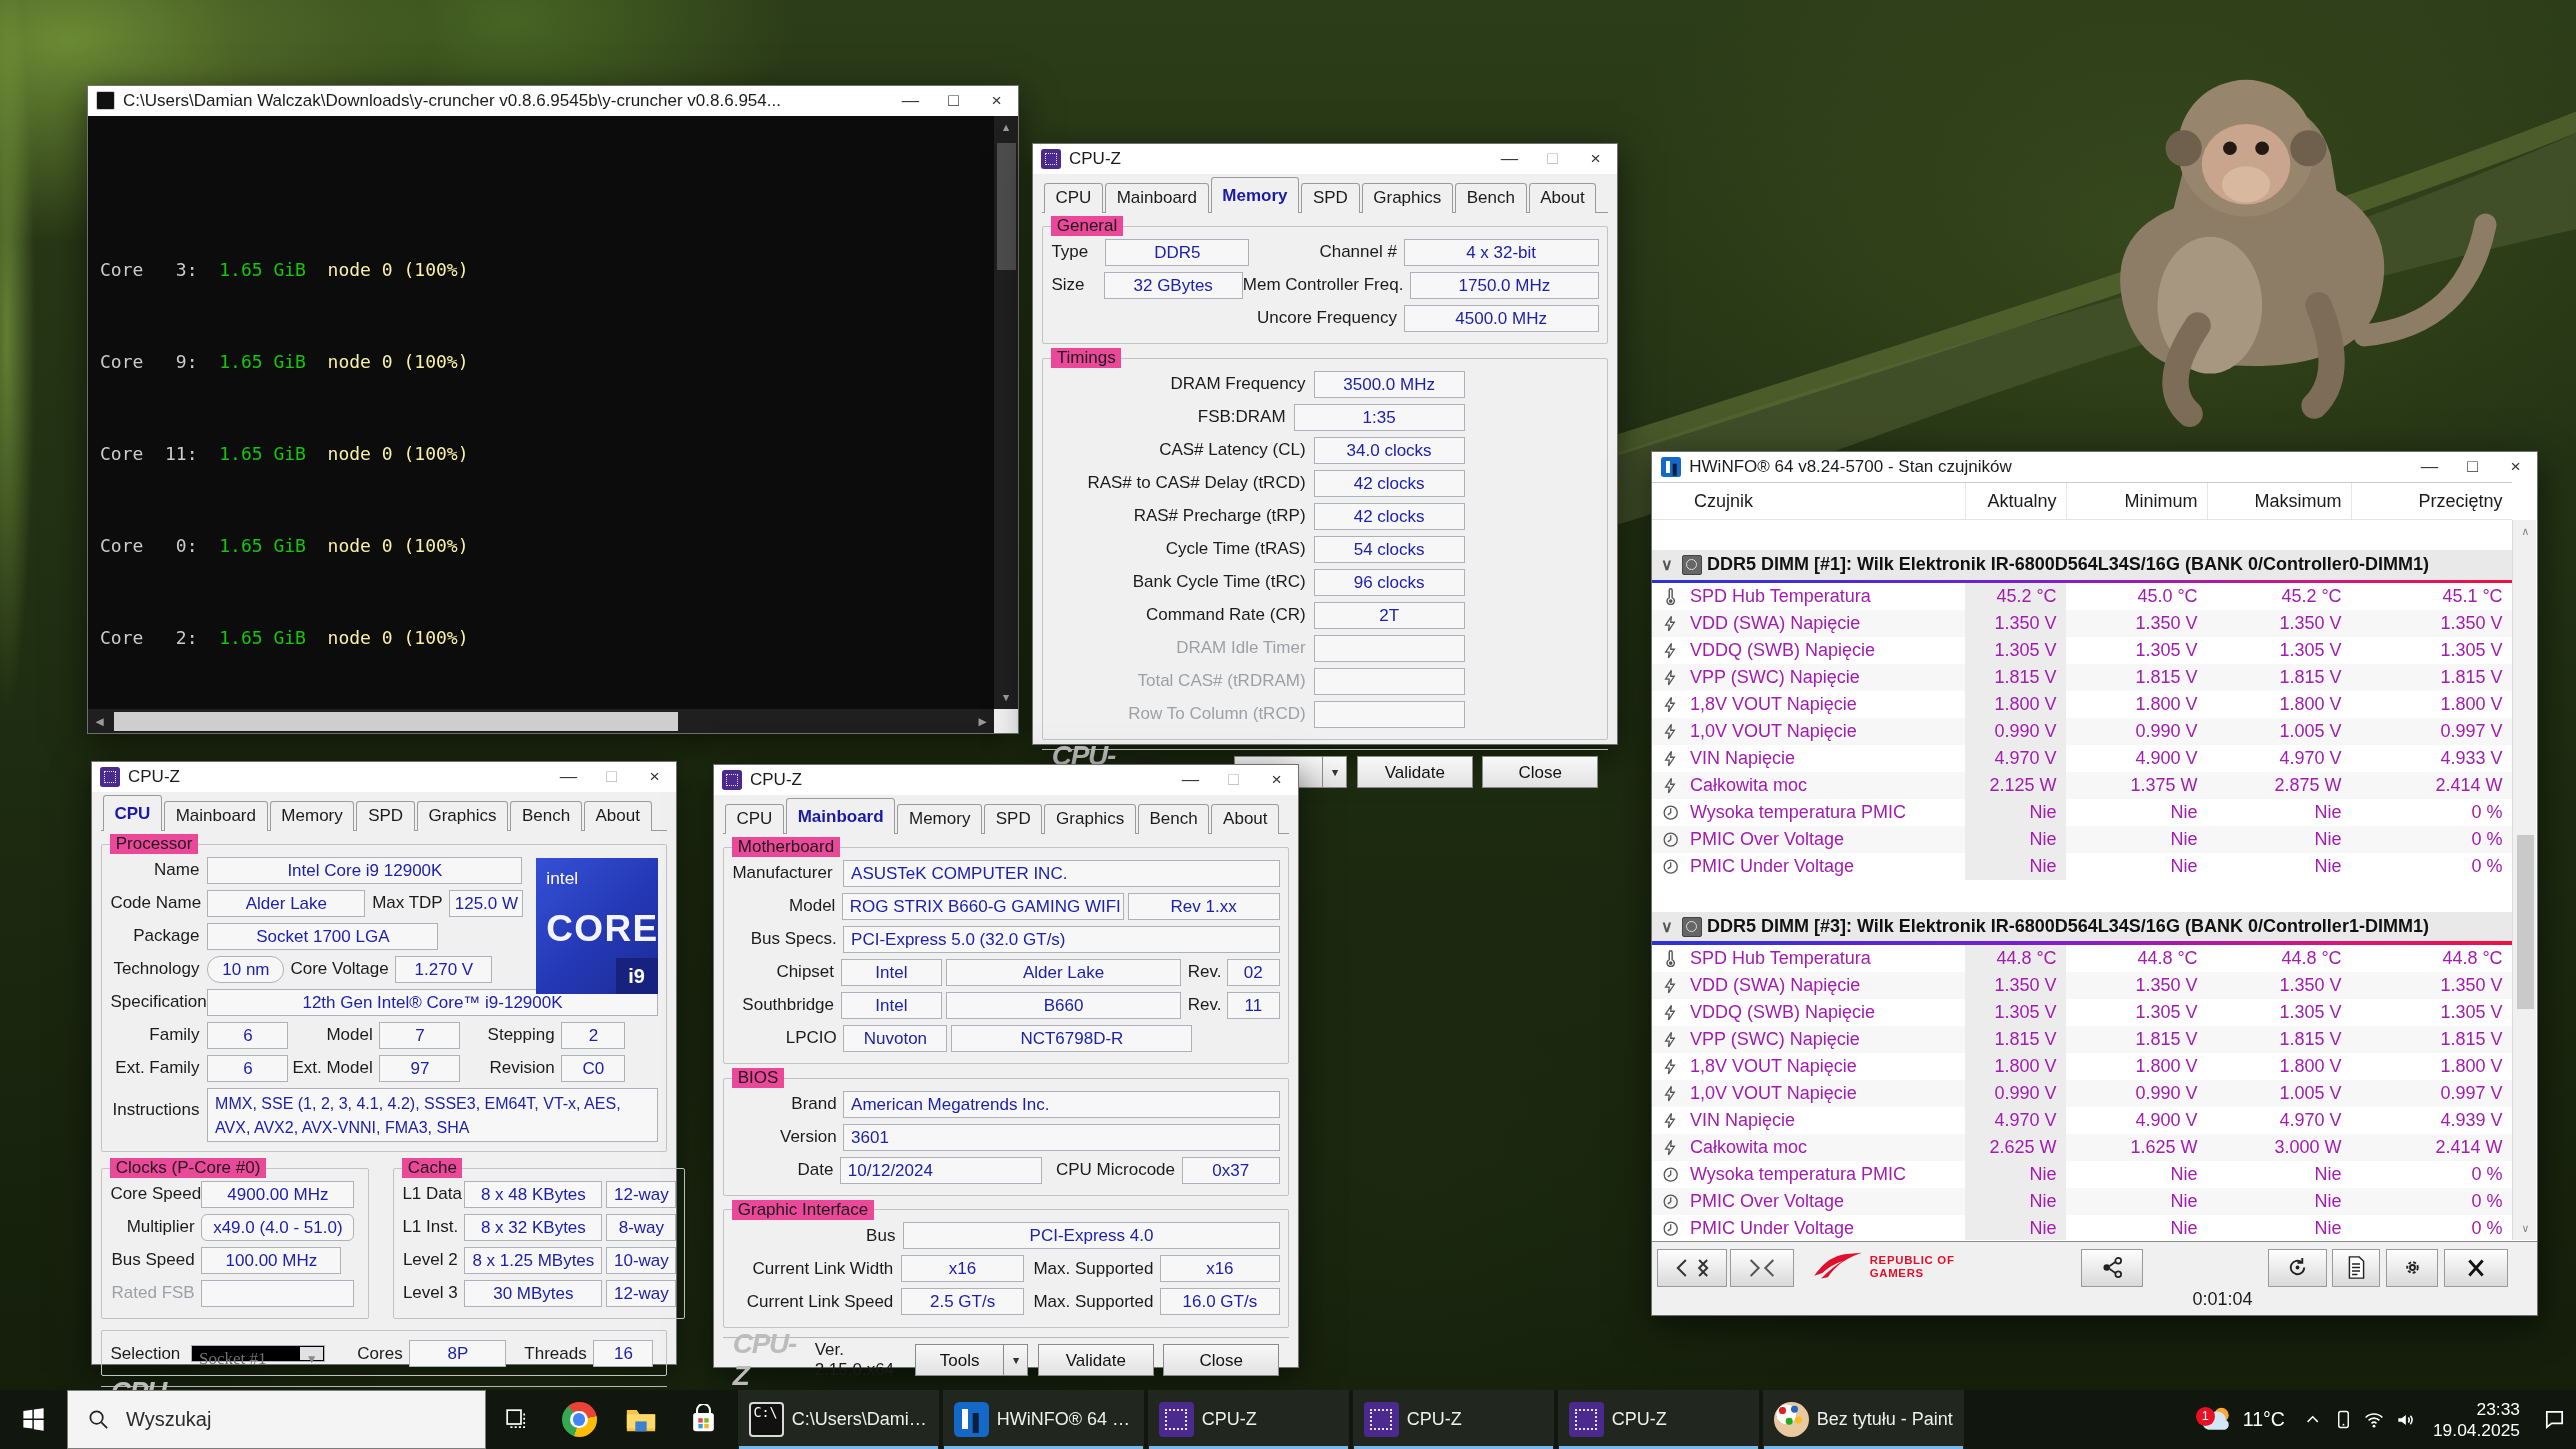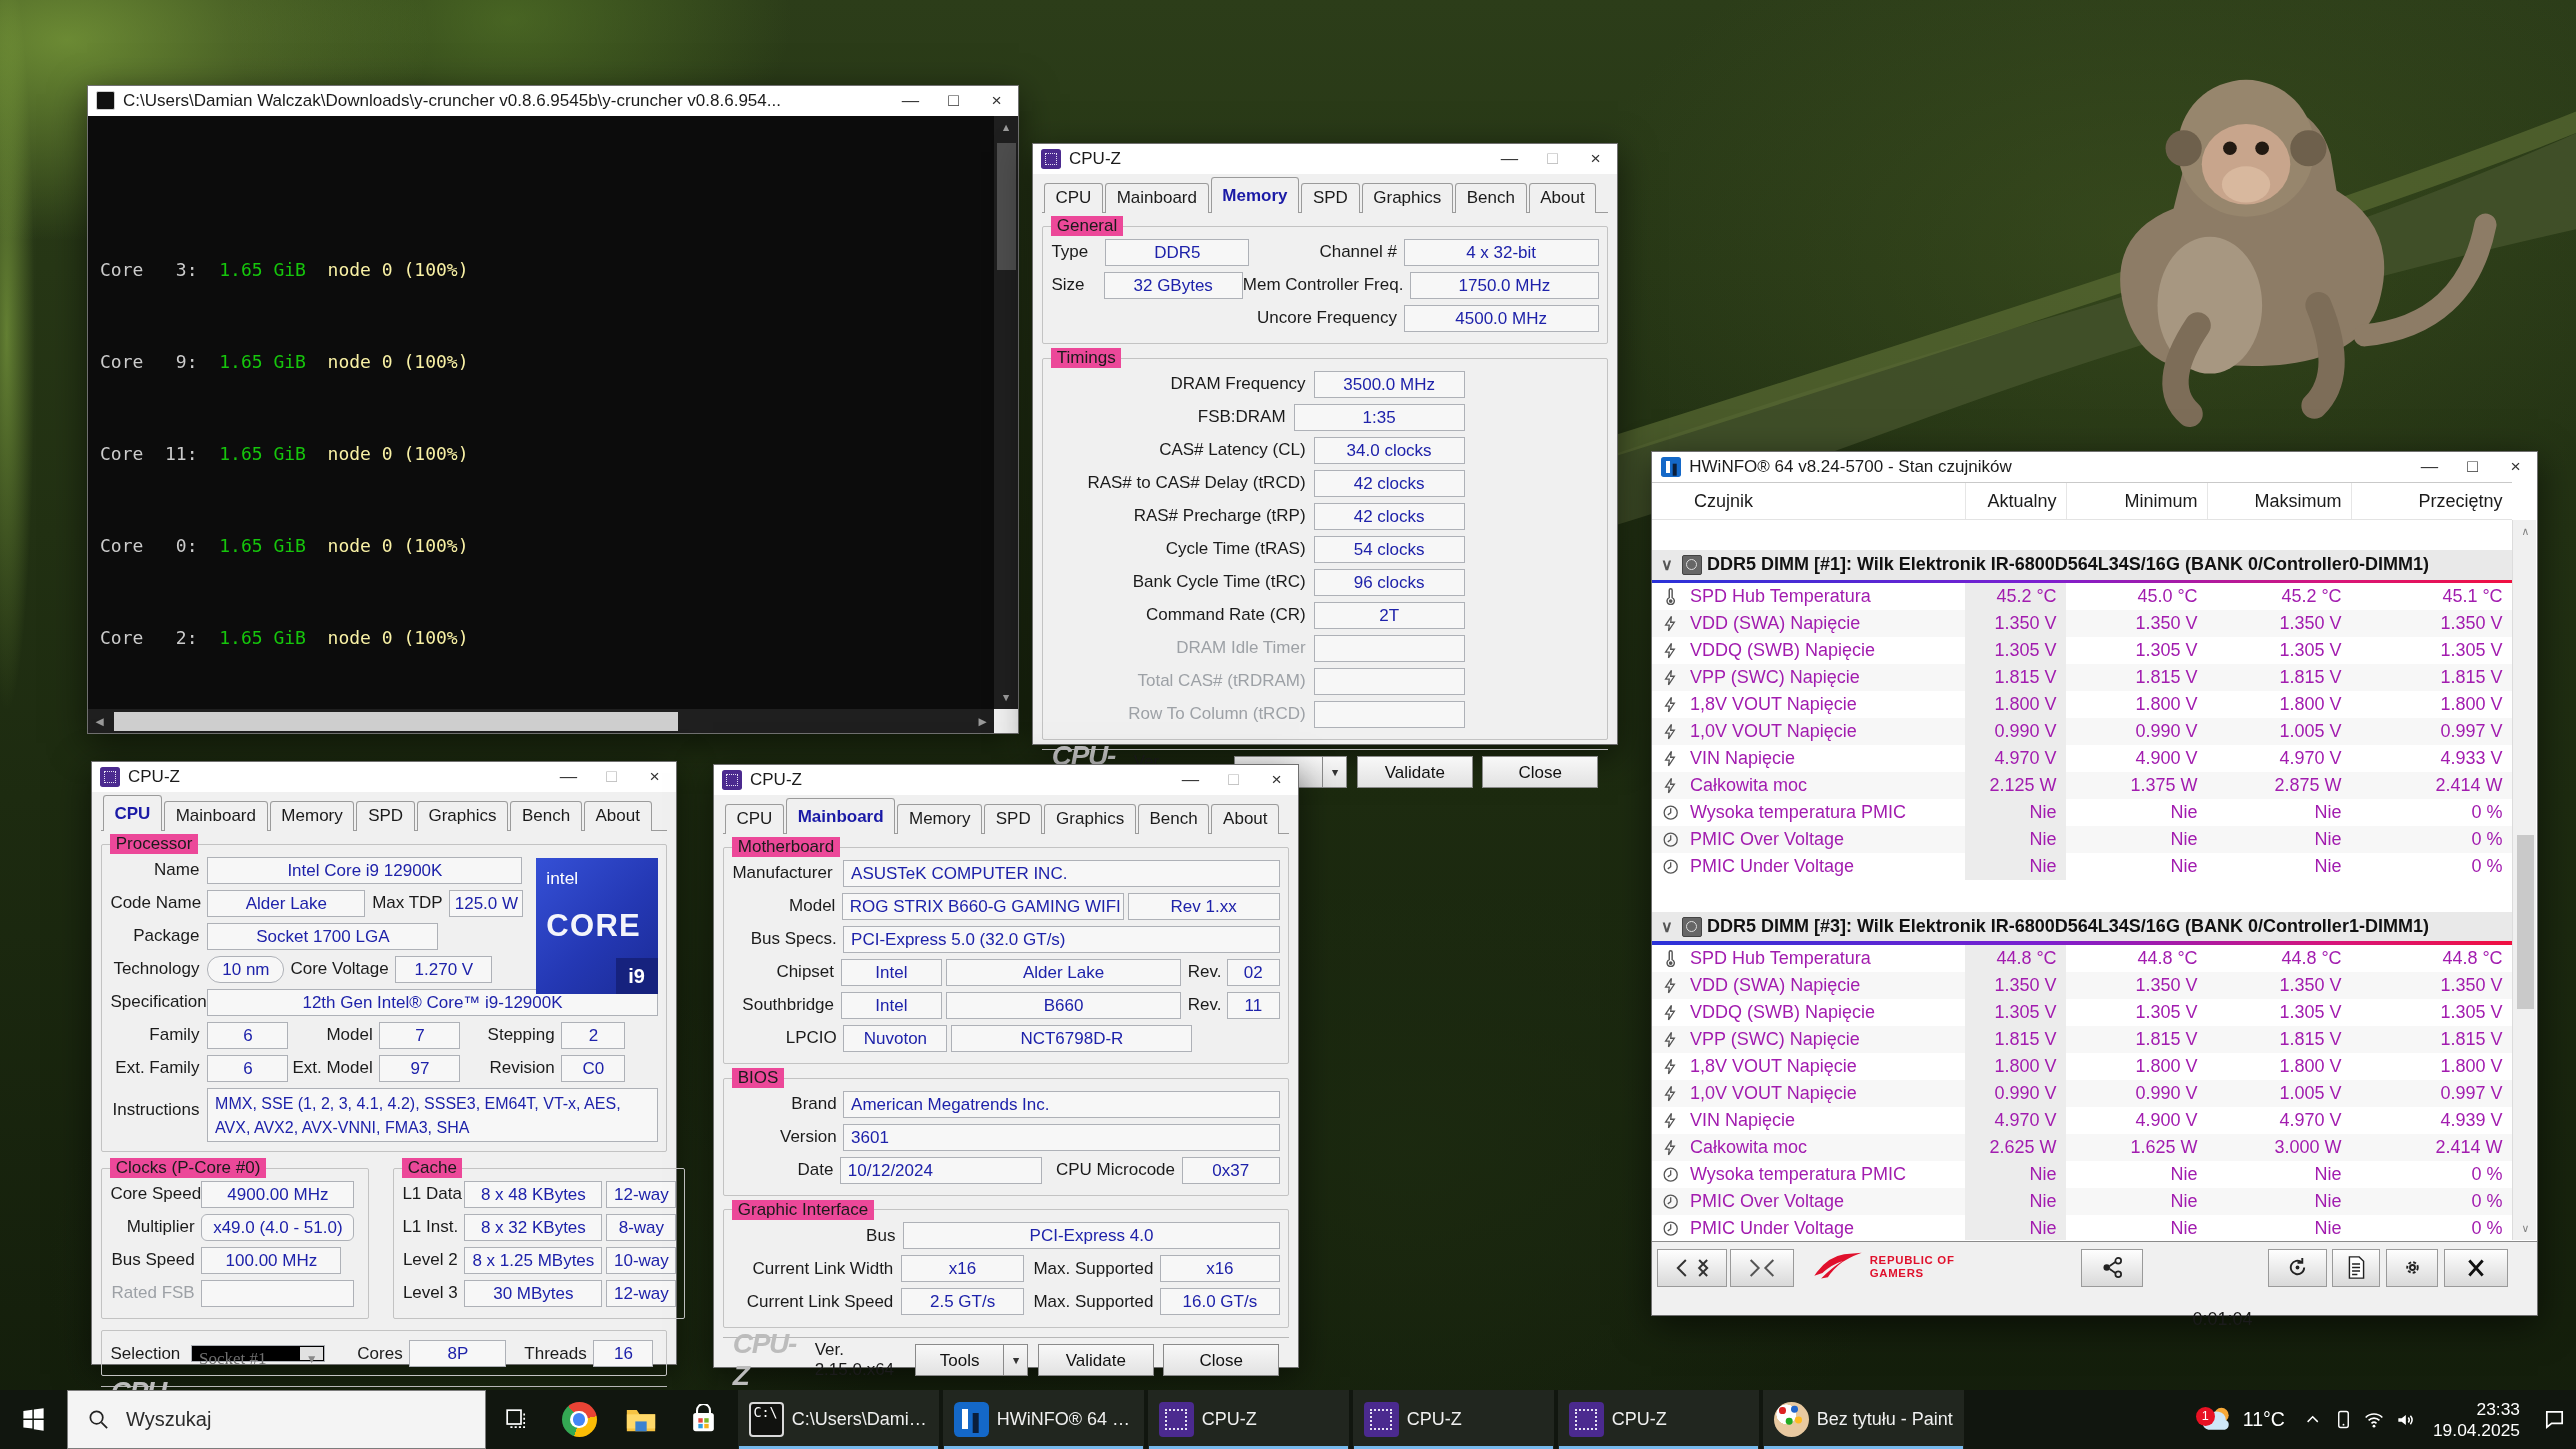--- a/index.html
+++ b/index.html
@@ -61,21 +61,21 @@
   .cz-footer { border-top:0.7px solid #b7b7b7; margin-top:2.7px; height:44px; display:flex; align-items:center; padding:0 9.4px; }
   .cz-logo { font-size:28px; font-weight:bold; font-style:italic; color:#bcbcbc; letter-spacing:-1.3px; }
   .cz-ver { font-size:17px; color:#1b1b1b; margin-left:12px; }
   .btn { border:0.7px solid #8a8a8a; background:linear-gradient(#f8f8f8,#e2e2e2); height:32px; line-height:31px;
          text-align:center; font-size:17px; color:#111; }
   .btn-tools { width:101px; margin-left:auto; } .btn-drop { width:27px; font-size:10.7px; color:#333; border-left:none; }
   .btn-val { width:131px; margin-left:9.4px; } .btn-close { width:131px; margin-left:9.4px; }
   .i9badge { position:absolute; right:8px; top:13.4px; width:122px; height:136px;
              background:linear-gradient(135deg,#3550d6 0%,#2438b4 55%,#1b2b96 100%); color:#fff; overflow:hidden; }
   .i9badge .b1 { font-size:17.4px; margin:9.4px 0 0 10.7px; }
-  .i9badge .b2 { font-size:31px; letter-spacing:1.3px; margin:19px 0 0 10.7px; font-weight:bold; opacity:.95; }
+  .i9badge .b2 { font-size:37px; letter-spacing:1.3px; margin:19px 0 0 10.7px; font-weight:bold; opacity:.95; }
   .i9badge .b3 { position:absolute; right:0; bottom:0; width:42px; height:36px; background:#16227e; color:#fff;
                  font-size:20px; font-weight:bold; text-align:center; line-height:36px; }
 
   
   .hw-icon { width:20px; height:20px; flex:0 0 20px; border-radius:2.7px; background:#1468c8; position:relative; margin-left:1.3px; }
   .hw-icon:after { content:""; position:absolute; left:4.7px; top:4px; width:4px; height:12px; background:#fff; box-shadow:6.7px 2.7px 0 #0b1e3a; }
   .hw-head { display:grid; grid-template-columns:38px 1fr 101px 141px 144px 161px; height:38px; align-items:center;
              border-bottom:0.7px solid #e3e3e3; border-top:0.7px solid #c9c9c9; font-size:18px; color:#1b1b1b; }
   .hw-head .hcell { text-align:right; padding-right:9.4px; border-left:0.7px solid #e6e6e6; height:100%; line-height:36px; }
   .hw-head .hlab { padding-left:4px; }
@@ -958,21 +958,21 @@
         </div>
     </div>
     <div class="hwbtn" style="left:429px;width:62px;">
       <svg width="23" height="23" viewBox="0 0 24 24">
           <circle cx="6" cy="12" r="3.4" fill="#222"></circle>
           <circle cx="18" cy="5" r="3" fill="none" stroke="#222" stroke-width="1.8"></circle>
           <circle cx="18" cy="19" r="3" fill="none" stroke="#222" stroke-width="1.8"></circle>
           <path d="M9 10.5 15 6.2 M9 13.5 15 17.8" stroke="#222" stroke-width="1.8"></path>
         </svg>
     </div>
-    <div class="hw-time" style="left:510px;top:47px;width:121px;margin-top:20px;">0:01:04</div>
+    <div class="hw-time" style="left:510px;top:47px;width:121px;">0:01:04</div>
     <div class="hwbtn" style="left:616px;width:59px;">
       <svg width="23" height="23" viewBox="0 0 24 24">
           <path d="M19 12a7 7 0 1 1-2.5-5.4" fill="none" stroke="#222" stroke-width="2"></path>
           <path d="M17 2v5h-5" fill="none" stroke="#222" stroke-width="2"></path>
           <circle cx="12" cy="12" r="2" fill="#222"></circle>
         </svg>
     </div>
     <div class="hwbtn" style="left:680px;width:48px;">
       <svg width="19" height="23" viewBox="0 0 20 26">
           <path d="M2 1h11l5 5v19H2Z" fill="#fff" stroke="#222" stroke-width="1.6"></path>

